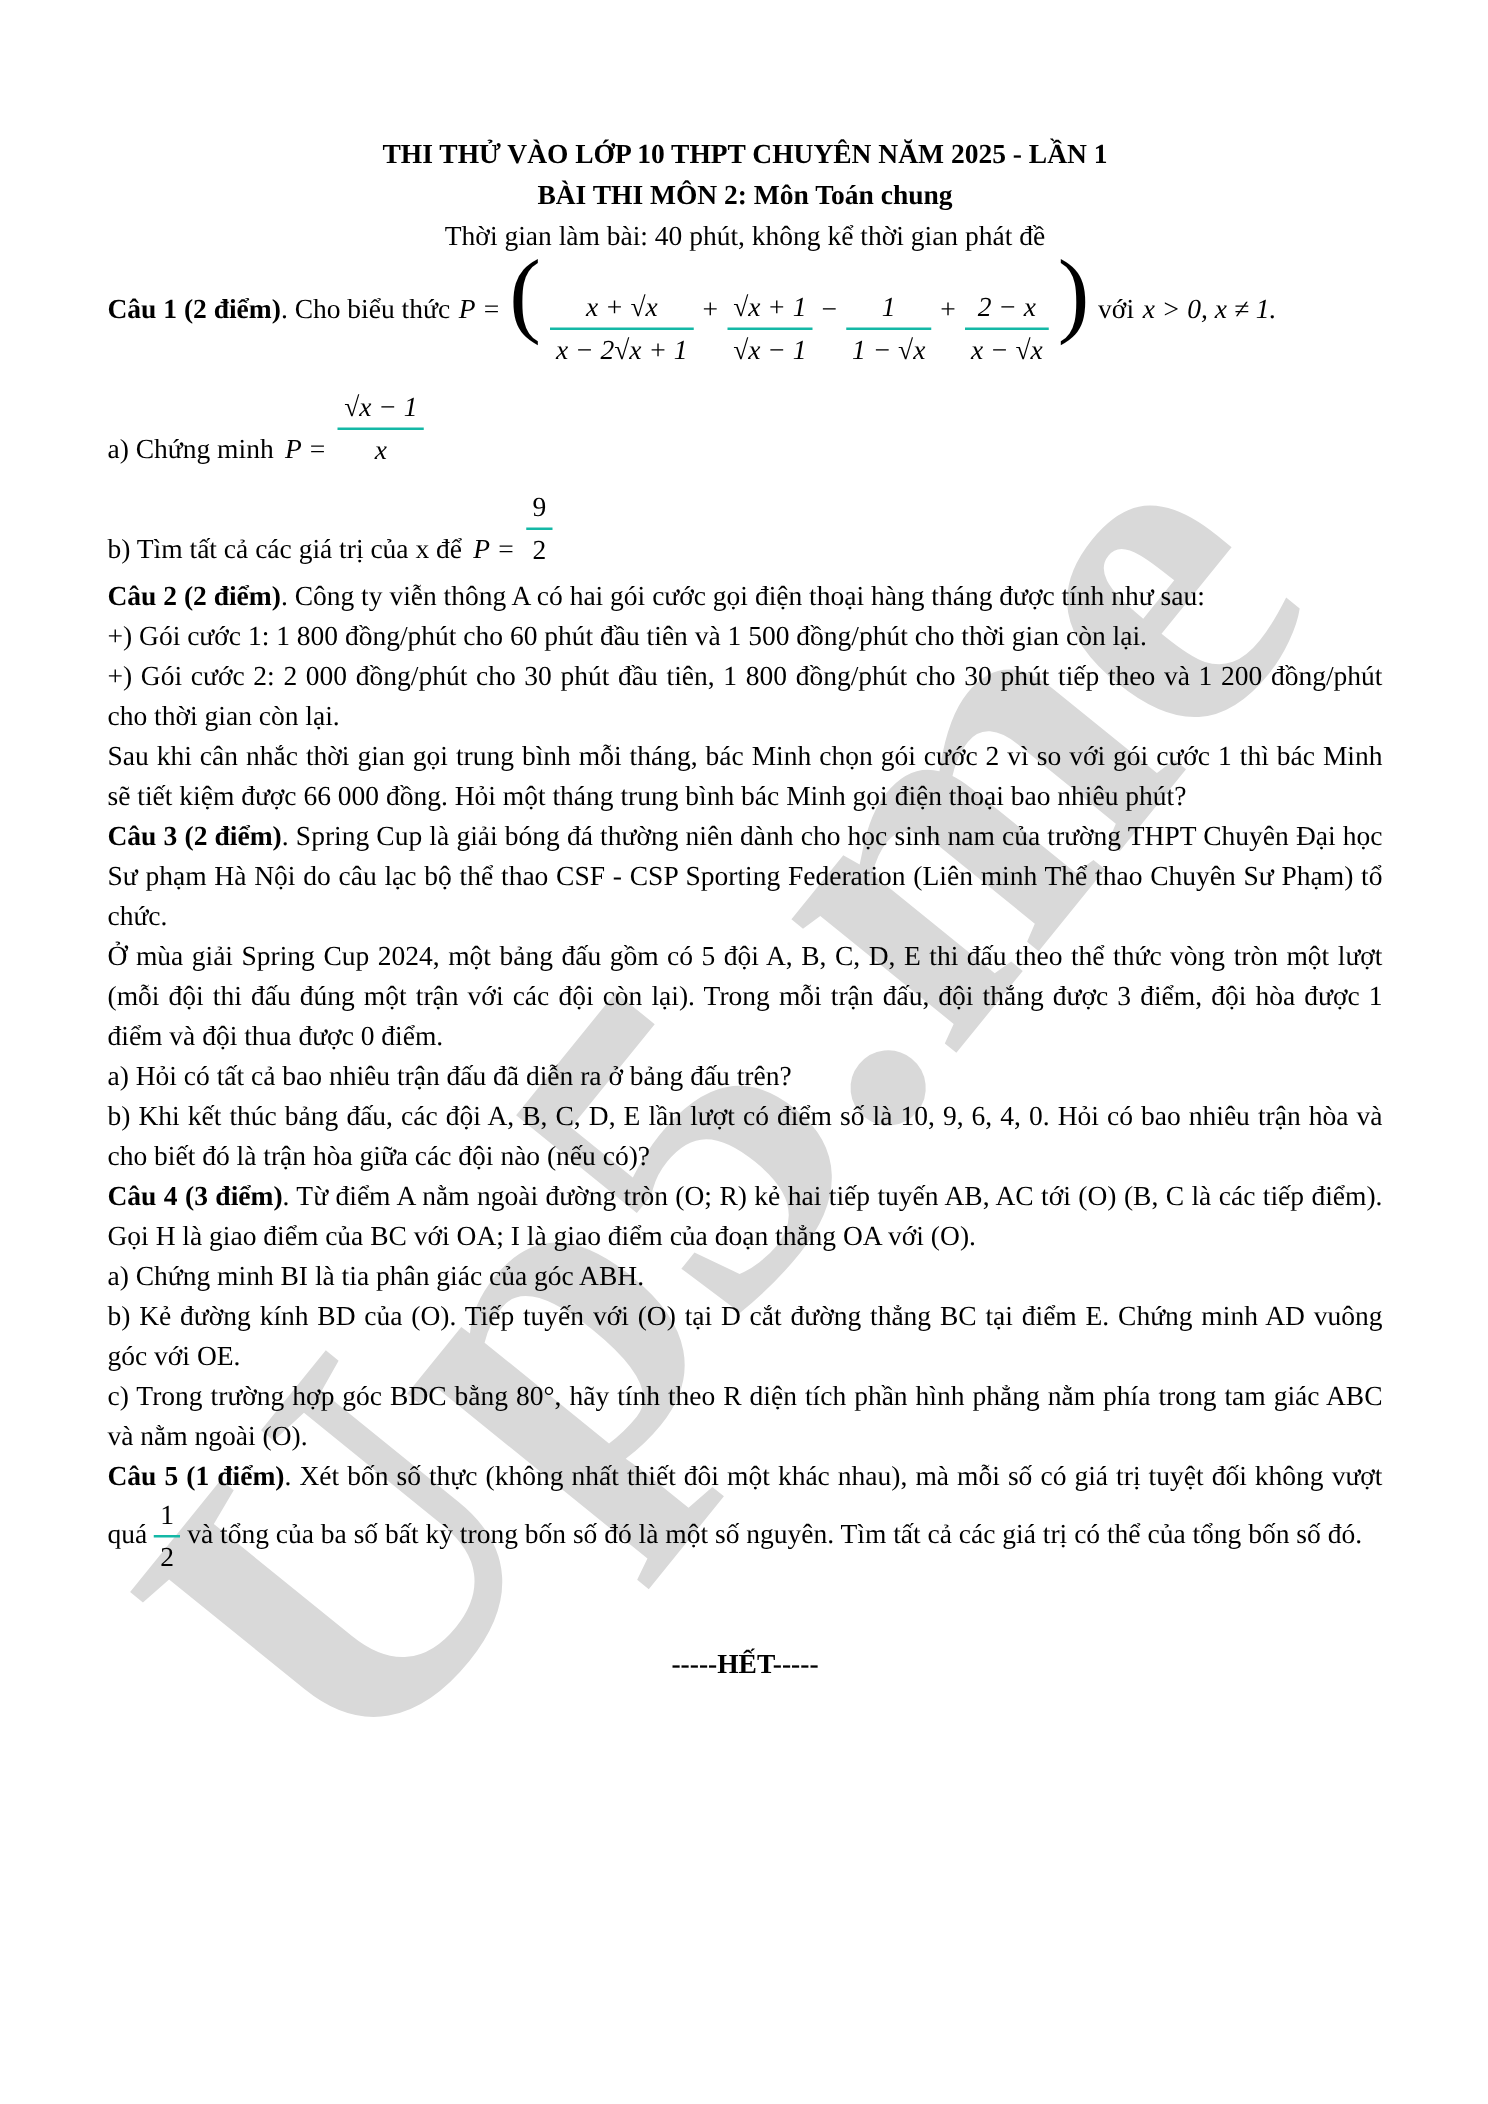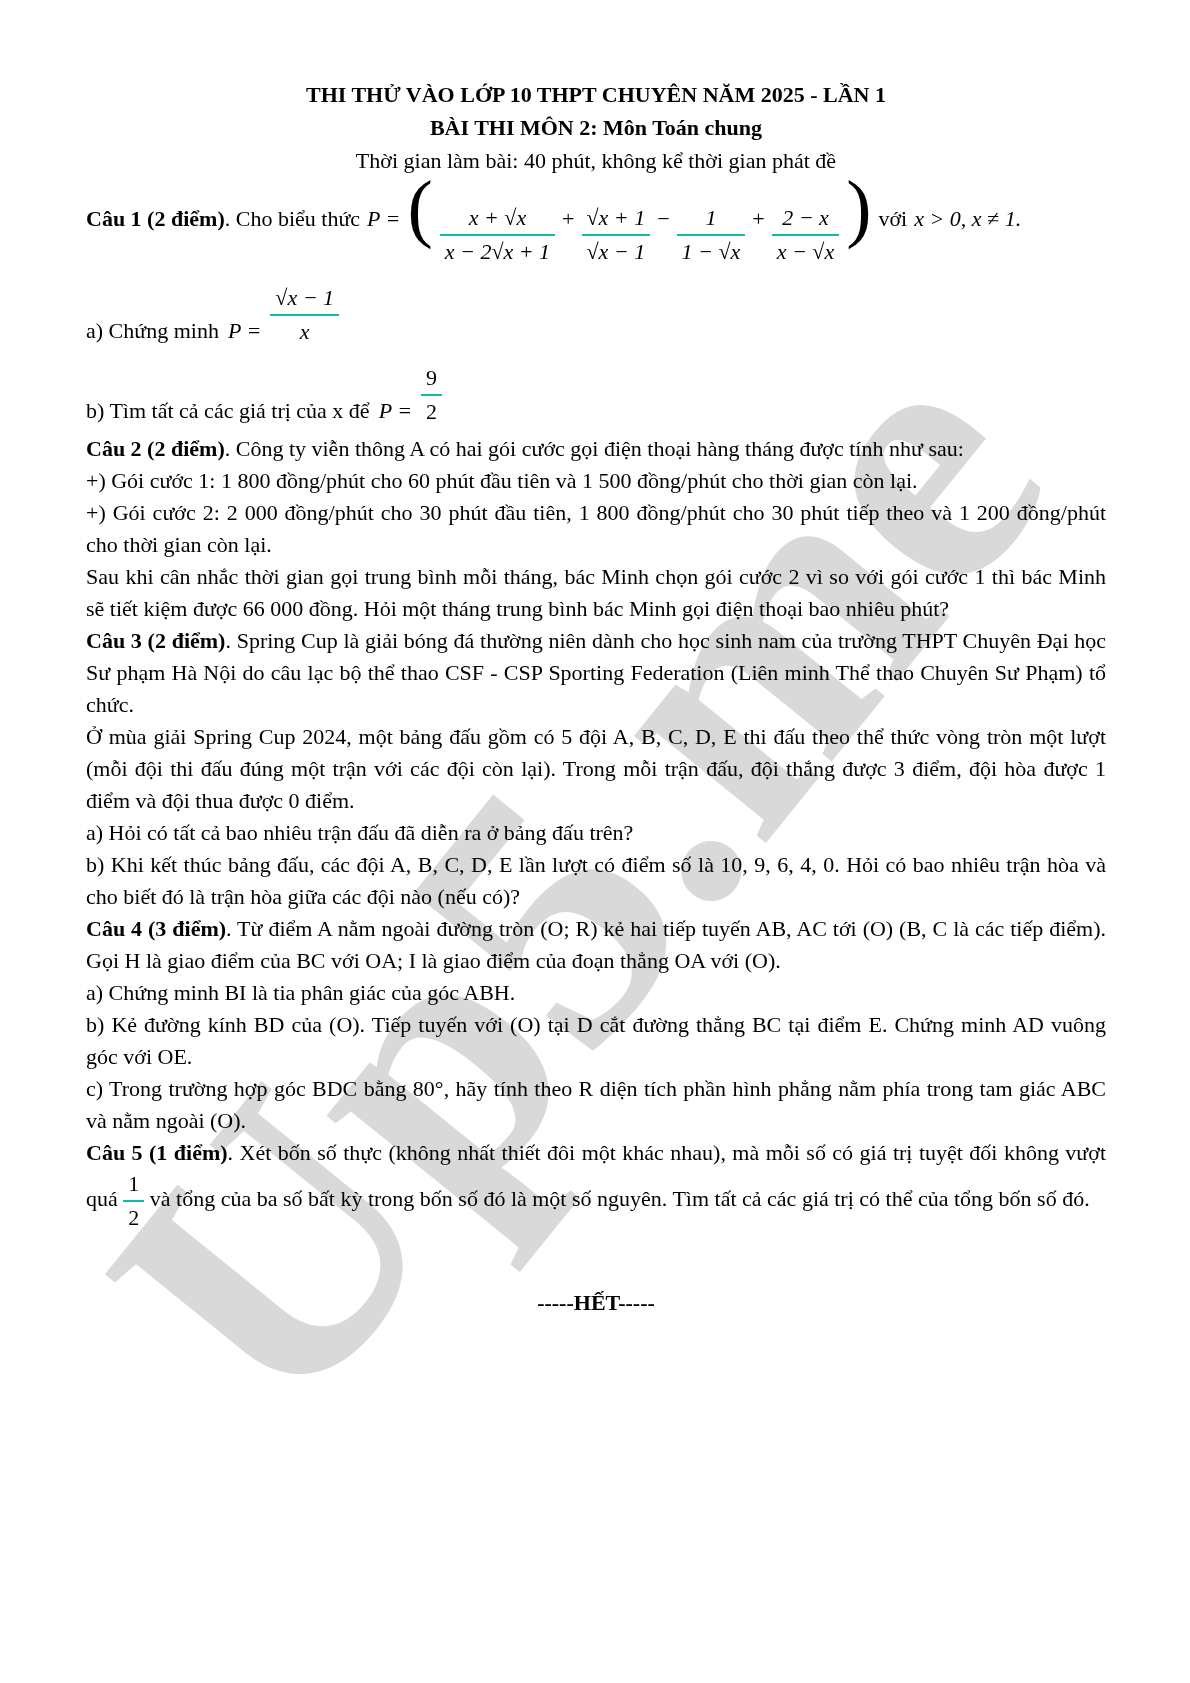--- a/index.html
+++ b/index.html
@@ -23,21 +23,21 @@
     color:#d9d9d9;
     white-space:nowrap;
     z-index:0;
     user-select:none;
   }
   .content { position:relative; z-index:1; padding:78px 84px 0 86px; }
 
   
   .header { display:flex; line-height:33px; }
   .header-left { width:315px; text-align:center; }
-  .header-right { flex:1; text-align:center; }
+  .header-right { flex:1; text-align:center;margin-top:28px; }
   .hb { font-weight:bold; }
 
   
   .mi { font-style:italic; }
   .frac { display:inline-flex; flex-direction:column; text-align:center; vertical-align:middle; line-height:30px; }
   .frac .num { padding:0 5px 1px; }
   .frac .den { border-top:2px solid #14b8a6; padding:1px 5px 0; }
   .bigparen { font-size:76px; line-height:0.2; font-weight:normal; transform:translateY(-3px); }
 
   .q1-line { display:flex; margin-top:26px; gap:7px; white-space:nowrap; }

